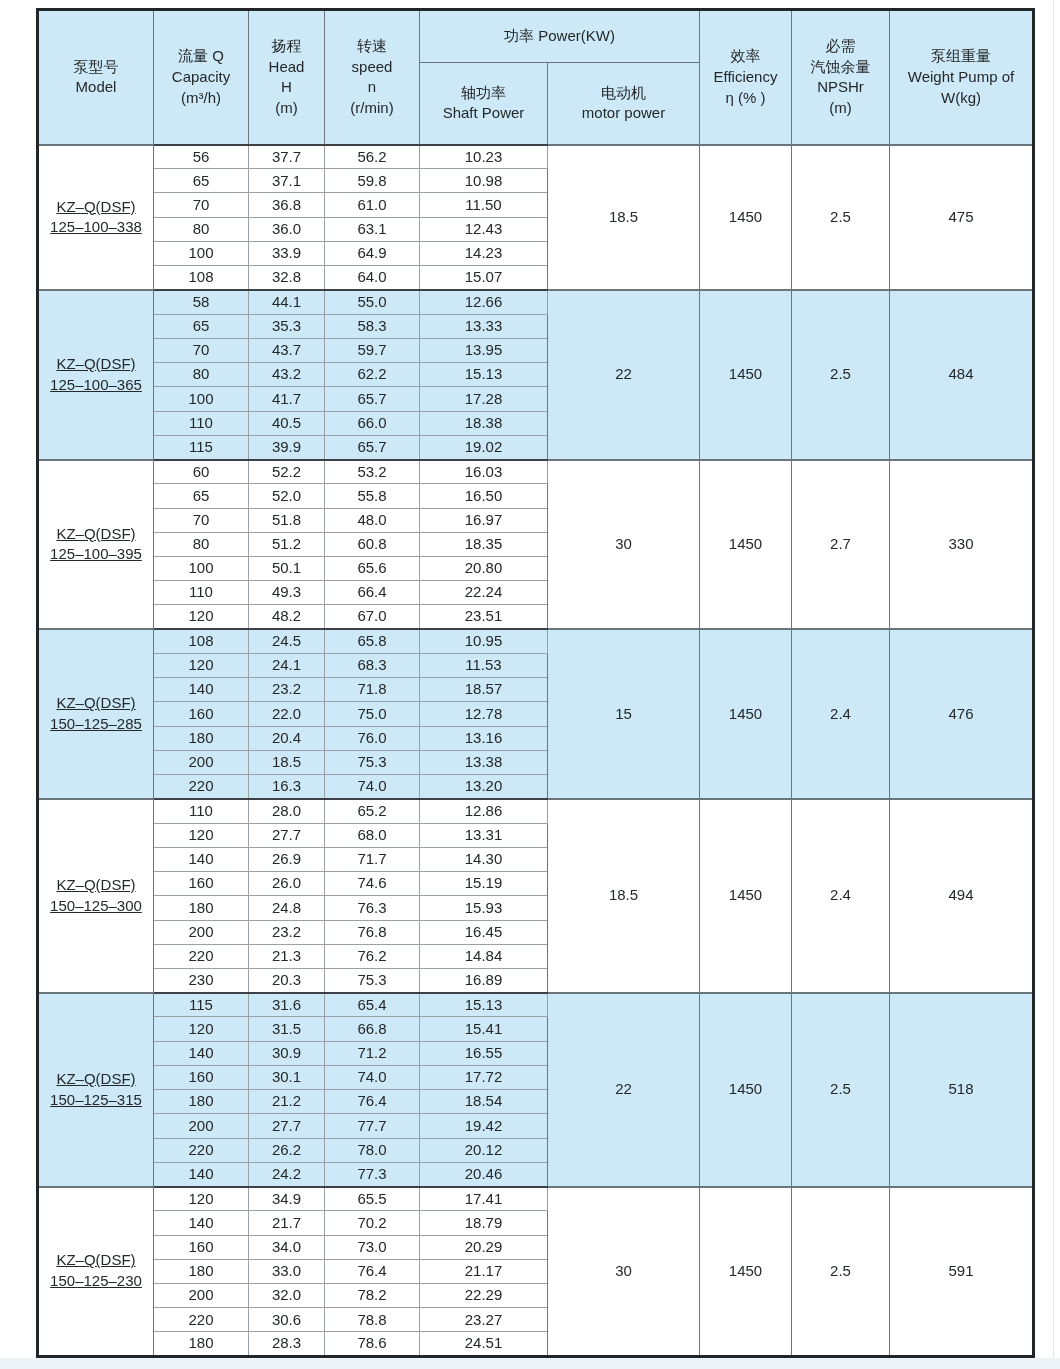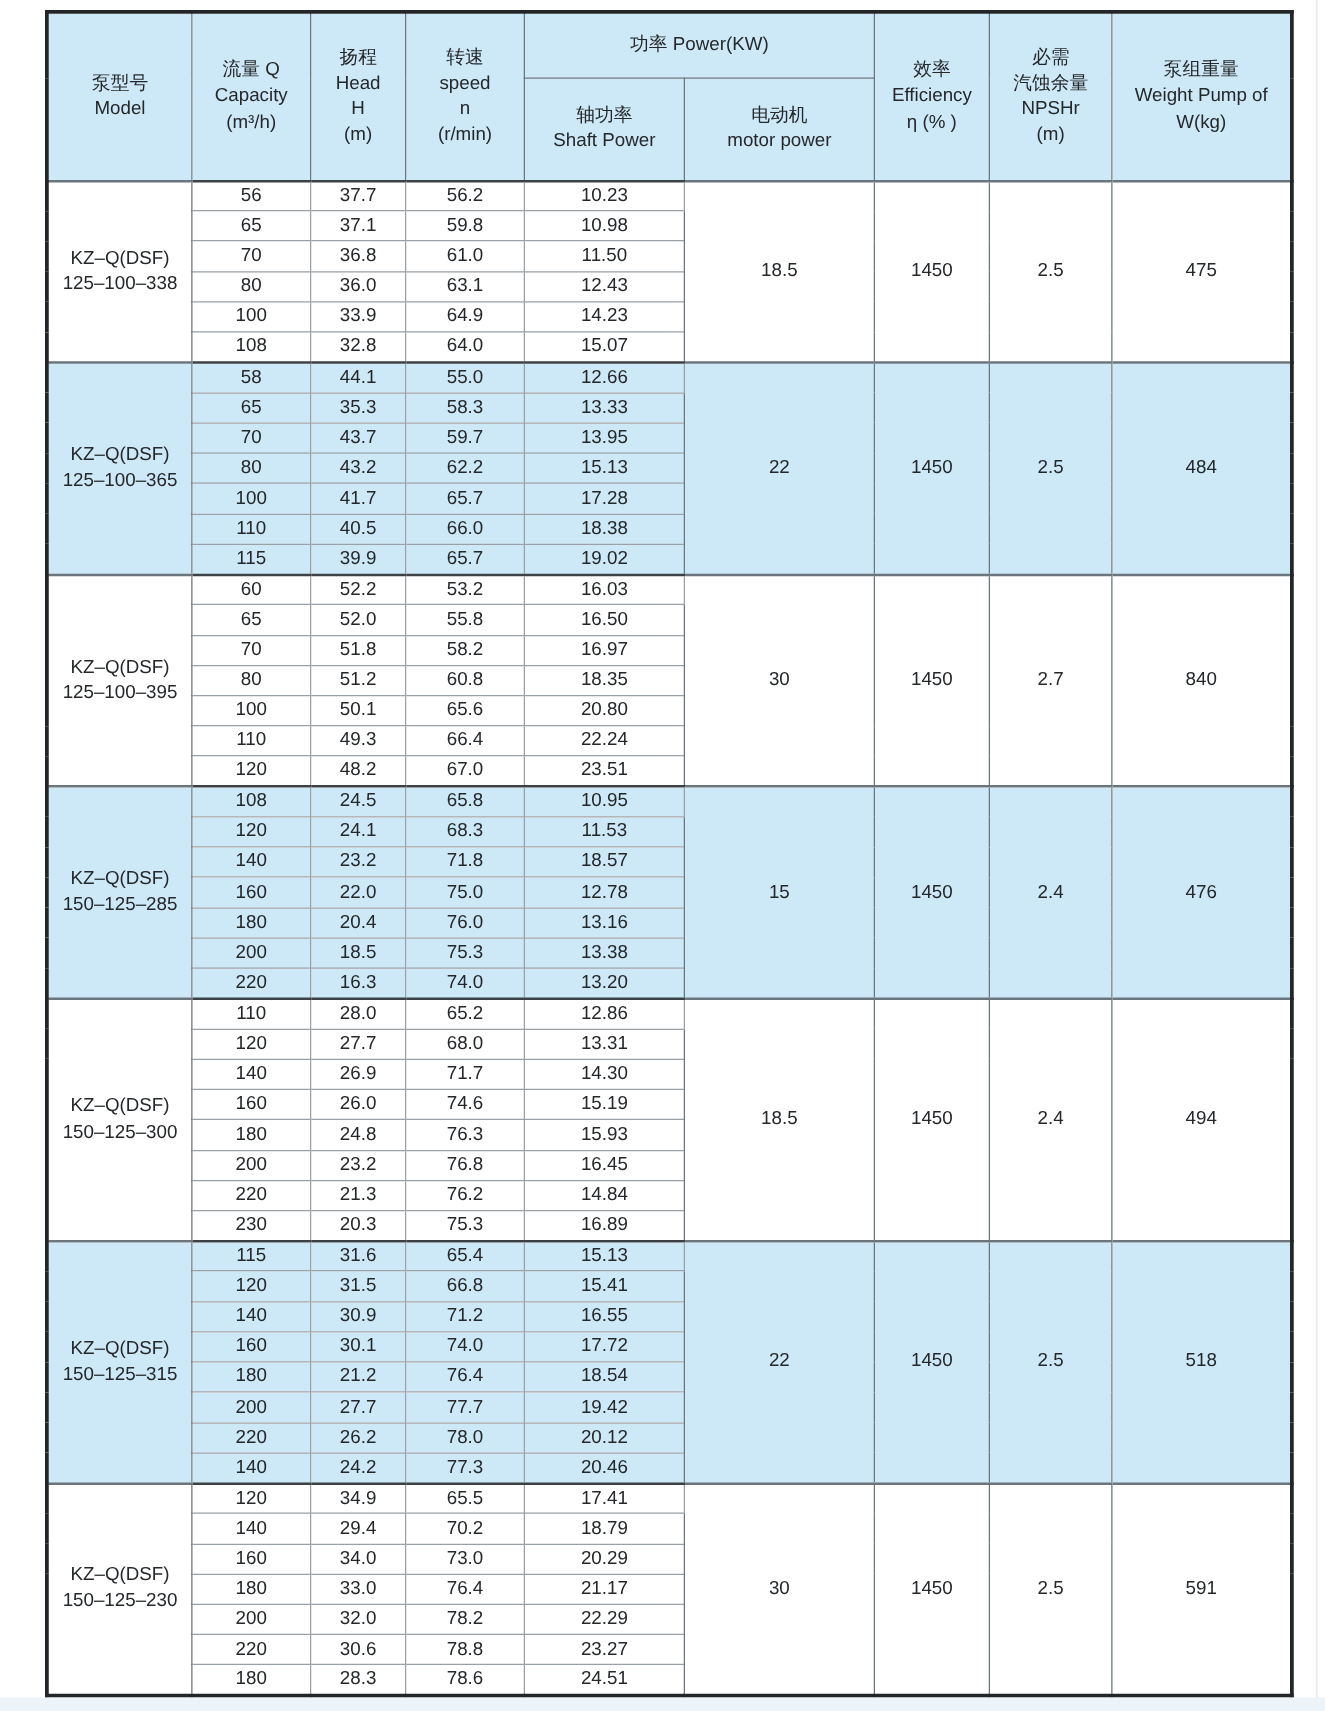--- a/index.html
+++ b/index.html
@@ -53,20 +53,21 @@
   tr.data-row { height: 24.24px; }
   tr.data-row td { border-color: #99a0a6; }
   td.model-cell, td.motor-power-cell, td.efficiency-cell,
   td.npshr-cell, td.weight-cell { border-color: #6b757d !important; }
   tr.group-start td { border-top: 2px solid #3c4146; }
   tr.band td { background: #cde9f7; }
   td.model-cell {
     text-align: left;
     padding-left: 9px;
     line-height: 1.55;
+    text-decoration: underline;
   }
 </style>
 </head>
 <body>
 
 <div class="page">
   <table class="pump">
     <colgroup>
       <col style="width:116px">
         <col style="width:95px">
@@ -206,32 +207,32 @@
         <tr class="data-row group-start">
           <td rowspan="7" class="model-cell">KZ–Q(DSF)
 125–100–395</td>
           <td class="capacity-cell">60</td>
           <td class="head-cell">52.2</td>
           <td class="speed-cell">53.2</td>
           <td class="shaft-power-cell">16.03</td>
           <td rowspan="7" class="motor-power-cell">30</td>
           <td rowspan="7" class="efficiency-cell">1450</td>
           <td rowspan="7" class="npshr-cell">2.7</td>
-          <td rowspan="7" class="weight-cell">840</td>
+          <td rowspan="7" class="weight-cell">330</td>
         </tr>
         <tr class="data-row">
           <td class="capacity-cell">65</td>
           <td class="head-cell">52.0</td>
           <td class="speed-cell">55.8</td>
           <td class="shaft-power-cell">16.50</td>
         </tr>
         <tr class="data-row">
           <td class="capacity-cell">70</td>
           <td class="head-cell">51.8</td>
-          <td class="speed-cell">58.2</td>
+          <td class="speed-cell">48.0</td>
           <td class="shaft-power-cell">16.97</td>
         </tr>
         <tr class="data-row">
           <td class="capacity-cell">80</td>
           <td class="head-cell">51.2</td>
           <td class="speed-cell">60.8</td>
           <td class="shaft-power-cell">18.35</td>
         </tr>
         <tr class="data-row">
           <td class="capacity-cell">100</td>
@@ -414,21 +415,21 @@
           <td class="head-cell">34.9</td>
           <td class="speed-cell">65.5</td>
           <td class="shaft-power-cell">17.41</td>
           <td rowspan="7" class="motor-power-cell">30</td>
           <td rowspan="7" class="efficiency-cell">1450</td>
           <td rowspan="7" class="npshr-cell">2.5</td>
           <td rowspan="7" class="weight-cell">591</td>
         </tr>
         <tr class="data-row">
           <td class="capacity-cell">140</td>
-          <td class="head-cell">29.4</td>
+          <td class="head-cell">21.7</td>
           <td class="speed-cell">70.2</td>
           <td class="shaft-power-cell">18.79</td>
         </tr>
         <tr class="data-row">
           <td class="capacity-cell">160</td>
           <td class="head-cell">34.0</td>
           <td class="speed-cell">73.0</td>
           <td class="shaft-power-cell">20.29</td>
         </tr>
         <tr class="data-row">

